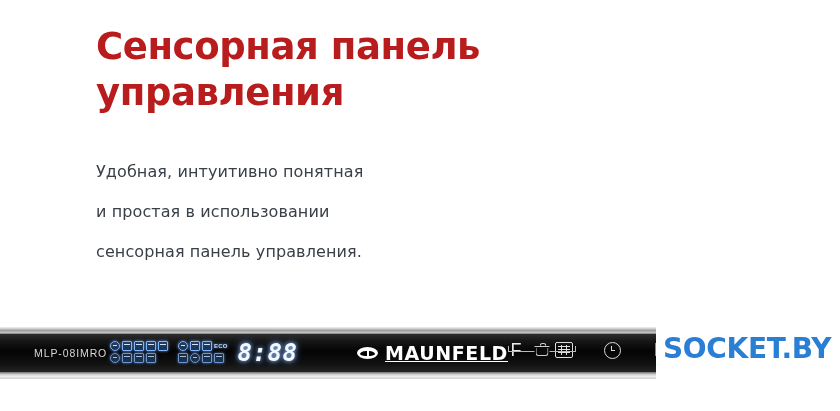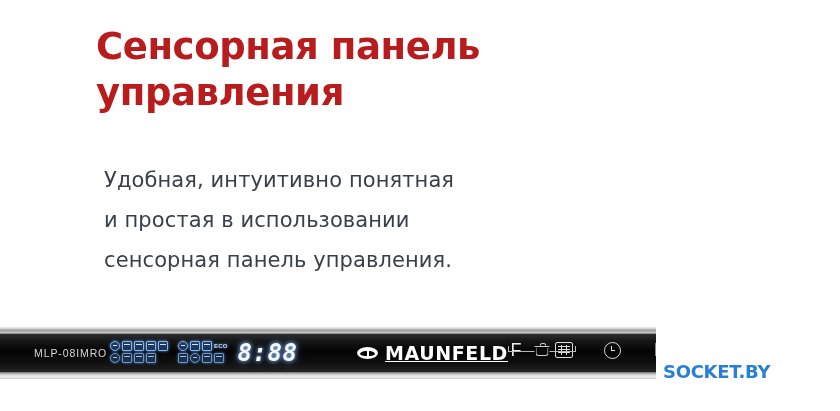--- a/index.html
+++ b/index.html
@@ -34,25 +34,25 @@
     font-family: "DejaVu Sans", sans-serif;
     font-weight: bold;
     font-size: 37px;
     line-height: 46px;
     letter-spacing: -0.4px;
     color: #b91c1c;
     white-space: pre-line;
   }
 
   .subtext {
-    margin: 8px;
+    margin: 0;
     padding-top: 36px;
     font-family: "DejaVu Sans", sans-serif;
     font-weight: 400;
-    font-size: 21px;
+    font-size: 16px;
     line-height: 40px;
     letter-spacing: 0.1px;
     color: #3a4047;
     white-space: pre-line;
   }
 
   
   .panel-wrap {
     position: absolute;
     left: 0;
@@ -376,24 +376,24 @@
     height: 3px;
     border: 1px solid #cccccc;
     border-bottom: none;
     border-radius: 3px 3px 0 0;
   }
 
   
   .watermark {
     position: absolute;
     left: 663px;
-    top: 361px;
+    top: 332px;
     font-family: "DejaVu Sans", sans-serif;
     font-weight: bold;
-    font-size: 18px;
+    font-size: 28px;
     letter-spacing: -0.3px;
     color: #2a7fd4;
     white-space: nowrap;
   }
 </style>
 </head>
 <body>
 
 <div class="page">
 

